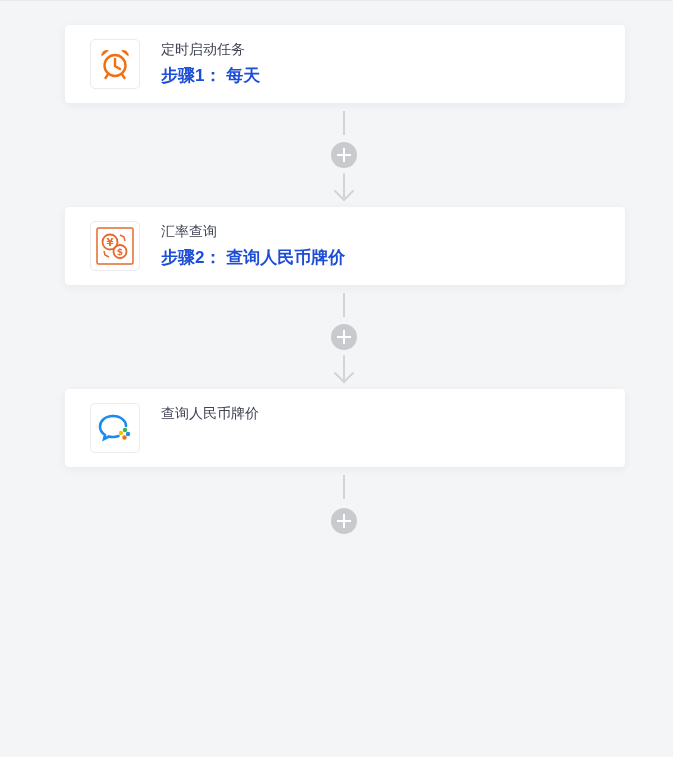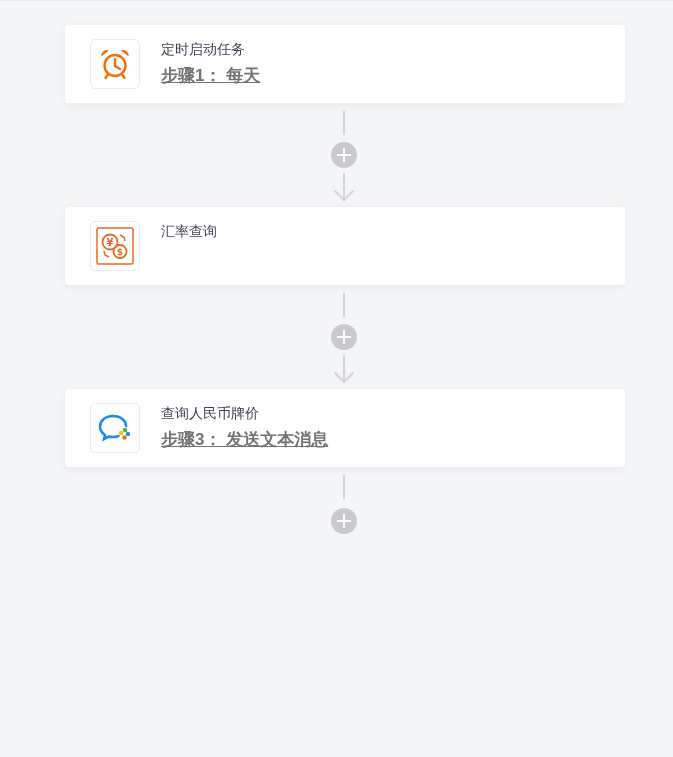--- a/index.html
+++ b/index.html
@@ -15,21 +15,21 @@
     position: absolute; left: 25px; top: 14px; width: 50px; height: 50px;
     border: 1px solid #ebebee; border-radius: 5px; background: #fff;
     display: flex; align-items: center; justify-content: center;
   }
   .subtitle {
     position: absolute; left: 96px; top: 16px;
     font-size: 14px; color: #3f4252; line-height: 16px;
   }
   .title {
     position: absolute; left: 96px; top: 41px;
-    font-size: 17px; font-weight: bold; color: #737373; line-height: 20px; text-decoration: underline;
+    font-size: 17px; font-weight: bold; color: #1d4ed8; line-height: 20px;
   }
   .connector { position: absolute; left: 331px; width: 26px; }
   .vline { position: absolute; left: 12px; width: 2px; height: 24px; background: #d3d4d8; }
   .plus {
     position: absolute; left: 0; width: 26px; height: 26px; border-radius: 50%;
     background: #c9cacd; cursor: pointer;
   }
   .plus::before, .plus::after { content: ""; position: absolute; background: #fff; }
   .plus::before { left: 6px; top: 12px; width: 14px; height: 2px; }
   .plus::after { left: 12px; top: 6px; width: 2px; height: 14px; }
@@ -72,20 +72,21 @@
       <rect x="2" y="2" width="36" height="36" rx="1.5" fill="none" stroke="#e8692a" stroke-width="1.5"></rect>
       <circle cx="15" cy="16" r="7.5" fill="none" stroke="#e8692a" stroke-width="1.8"></circle>
       <circle cx="25" cy="25.5" r="6.5" fill="none" stroke="#e8692a" stroke-width="1.8"></circle>
       <text x="15" y="19.5" font-size="10" font-weight="bold" text-anchor="middle" fill="#e8692a" font-family="DejaVu Sans, sans-serif">¥</text>
       <text x="25" y="29" font-size="9" font-weight="bold" text-anchor="middle" fill="#e8692a" font-family="DejaVu Sans, sans-serif">$</text>
       <path d="M25 9 L29 11 L30 15" fill="none" stroke="#e8692a" stroke-width="1.5"></path>
       <path d="M14 31 L10 29 L9 25" fill="none" stroke="#e8692a" stroke-width="1.5"></path>
     </svg>
   </div>
   <div class="subtitle">汇率查询</div>
+  <div class="title">步骤2： 查询人民币牌价</div>
 </div>
 
 <div class="connector" style="top:292px;height:92px">
   <div class="vline" style="top:0"></div>
   <div class="plus" style="top:31px"></div>
   <svg class="arrow" style="top:62px" width="26" height="30" viewBox="0 0 26 30">
     <g stroke="#d3d4d8" stroke-width="2" fill="none" stroke-linecap="round">
         <path d="M13 1 V27"></path>
         <path d="M4 18 L13 27 L22 18"></path>
       </g>
@@ -97,19 +98,18 @@
     <svg width="36" height="36" viewBox="0 0 36 36">
       <path d="M16 6 C8 6 3 11 3 16.5 C3 20 5 23 8 25 L7 29 L12 26.5 C13.5 27 15 27 16 27 C18 27 20 26.6 21.5 26" fill="none" stroke="#1a8cf0" stroke-width="2.6" stroke-linecap="round"></path>
       <path d="M16 6 C24 6 29 11 29 16" fill="none" stroke="#1a8cf0" stroke-width="2.6" stroke-linecap="round"></path>
       <circle cx="28" cy="20" r="2.2" fill="#3cb24a"></circle>
       <circle cx="24" cy="23" r="2.2" fill="#f5c400"></circle>
       <circle cx="31" cy="24" r="2.2" fill="#1a8cf0"></circle>
       <circle cx="27.5" cy="27.5" r="2.2" fill="#f26f10"></circle>
     </svg>
   </div>
   <div class="subtitle">查询人民币牌价</div>
-  <div class="title">步骤3： 发送文本消息</div>
 </div>
 
 <div class="connector" style="top:474px;height:60px">
   <div class="vline" style="top:0"></div>
   <div class="plus" style="top:33px"></div>
 </div>
 
 </body></html>

